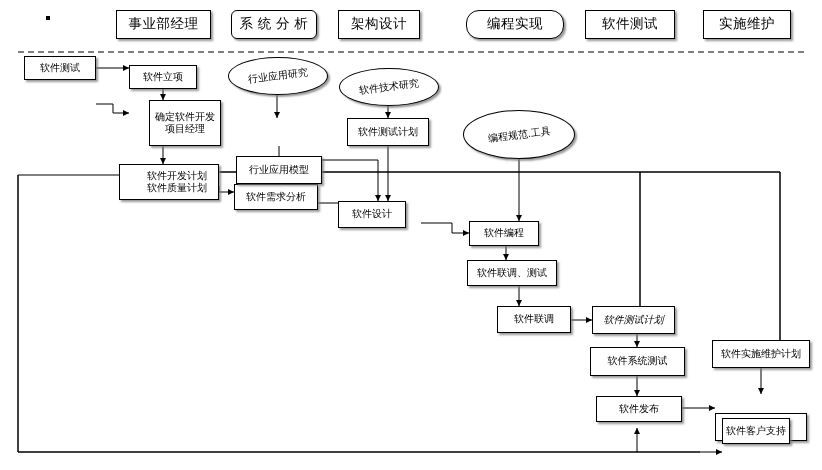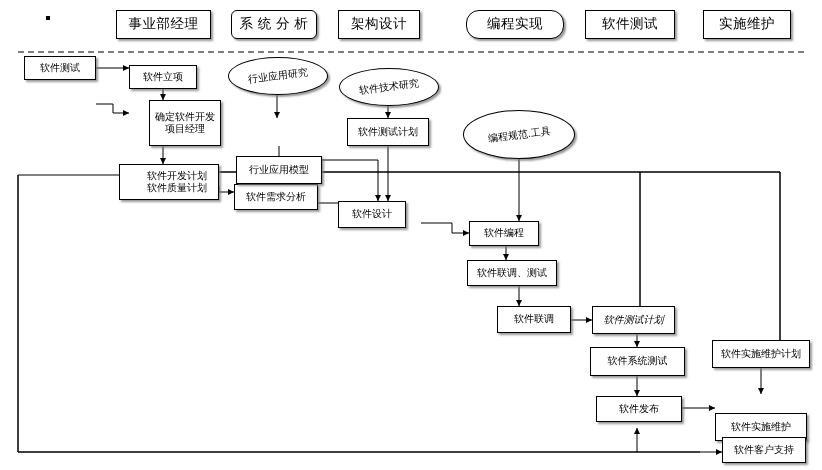--- a/index.html
+++ b/index.html
@@ -150,21 +150,21 @@
   <div class="node small" style="left:347px;top:118px;width:82px;height:28px;">软件测试计划</div>
   <div class="node small" style="left:338px;top:201px;width:68px;height:27px;">软件设计</div>
   <div class="node small" style="left:469px;top:221px;width:70px;height:25px;">软件编程</div>
   <div class="node small" style="left:467px;top:260px;width:90px;height:26px;">软件联调、测试</div>
   <div class="node small" style="left:497px;top:306px;width:74px;height:27px;">软件联调</div>
   <div class="node small" style="left:592px;top:306px;width:83px;height:28px;font-style:italic;">软件测试计划</div>
   <div class="node small" style="left:590px;top:347px;width:95px;height:29px;">软件系统测试</div>
   <div class="node small" style="left:596px;top:396px;width:86px;height:26px;">软件发布</div>
   <div class="node small" style="left:712px;top:340px;width:98px;height:28px;">软件实施维护计划</div>
   <div class="node small" style="left:715px;top:394px;width:92px;height:28px;margin-top:19px;">软件实施维护</div>
-  <div class="node small" style="left:722px;top:437px;width:84px;height:26px;text-align:center;">软件客户支持</div>
+  <div class="node small" style="left:722px;top:418px;width:68px;height:26px;text-align:center;">软件客户支持</div>
 
   <div class="ellipse" style="left:228px;top:57px;width:100px;height:38px;">
     <span class="ell-txt">行业应用研究</span>
   </div>
   <div class="ellipse" style="left:339px;top:68px;width:100px;height:38px;">
     <span class="ell-txt">软件技术研究</span>
   </div>
   <div class="ellipse" style="left:463px;top:110px;width:112px;height:49px;">
     <span class="ell-txt">编程规范.工具</span>
   </div>

